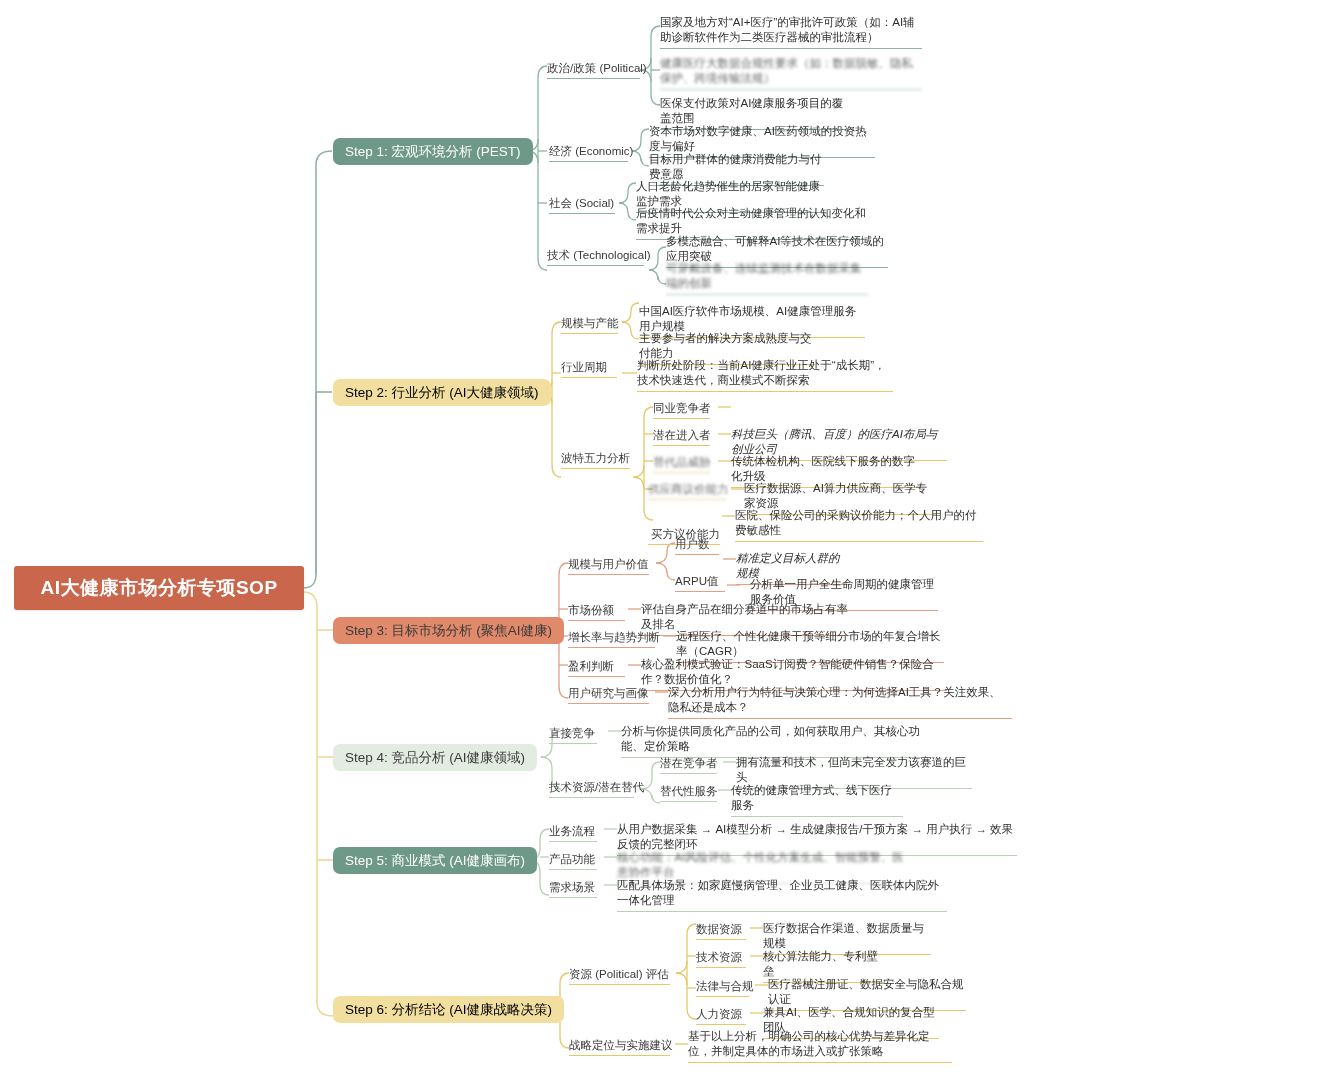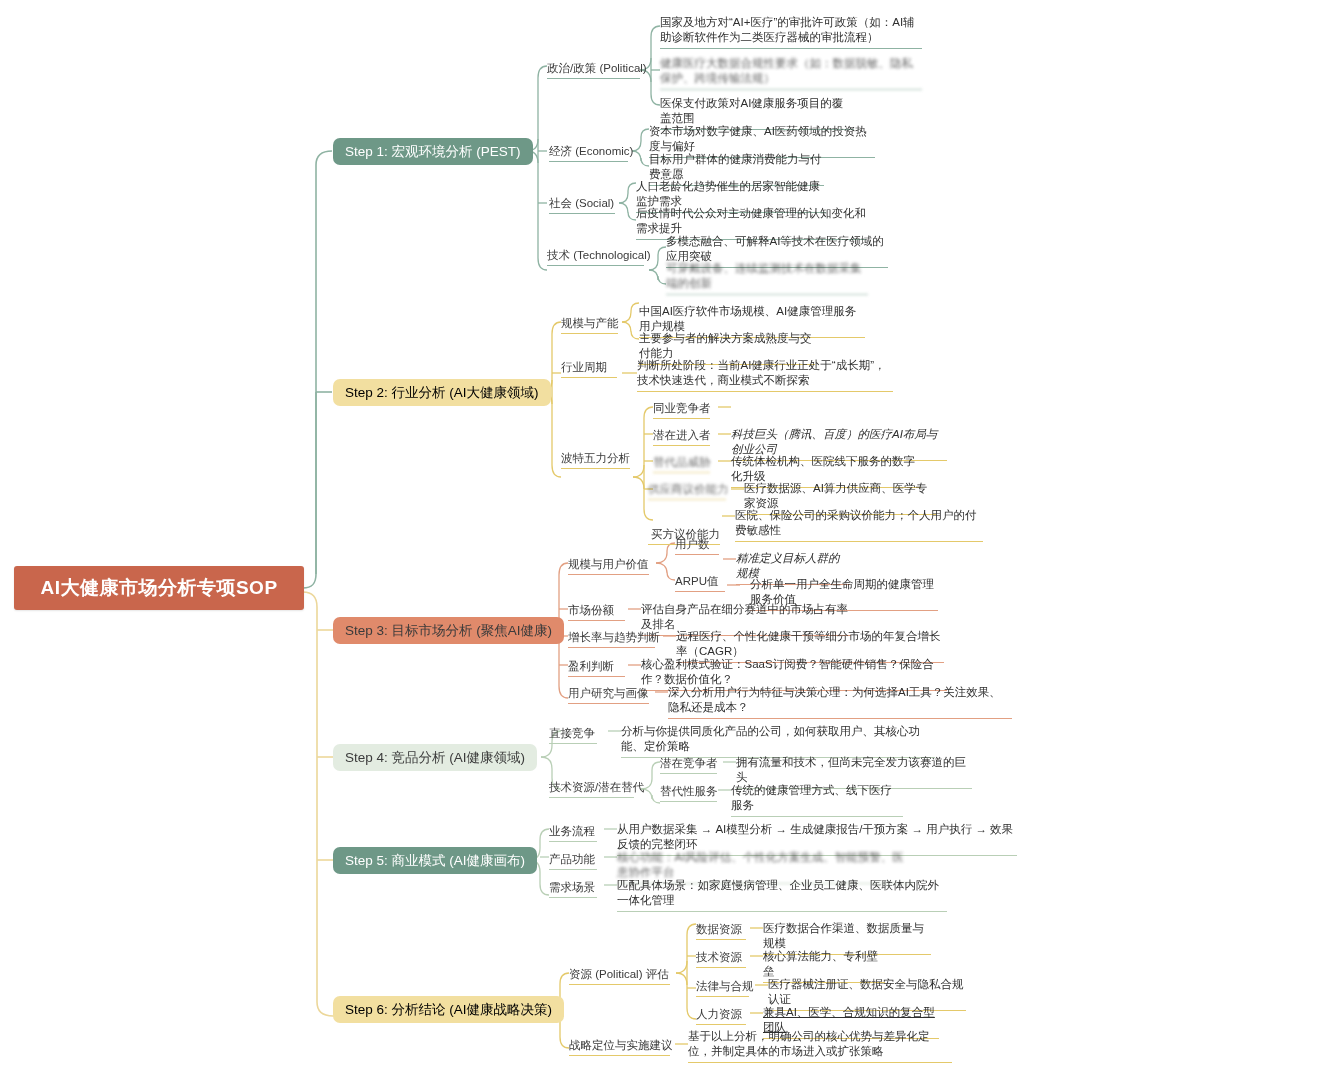--- a/index.html
+++ b/index.html
@@ -465,21 +465,21 @@
     <span class="rule r-yellow" style="width:53px;"></span>
   </div>
   <div class="leaf" style="left:768px;top:977px;width:198px;">
     <span class="txt">医疗器械注册证、数据安全与隐私合规认证</span>
     <span class="rule r-yellow" style="width:198px;"></span>
   </div>
   <div class="lbl" style="left:696px;top:1007px;">
     <span class="txt">人力资源</span>
     <span class="rule r-yellow" style="width:50px;"></span>
   </div>
-  <div class="leaf" style="left:763px;top:1005px;width:176px;text-decoration:underline;">
+  <div class="leaf" style="left:763px;top:1005px;width:176px;">
     <span class="txt">兼具AI、医学、合规知识的复合型团队</span>
     <span class="rule r-yellow" style="width:176px;"></span>
   </div>
 
   <div class="lbl" style="left:569px;top:1038px;">
     <span class="txt">战略定位与实施建议</span>
     <span class="rule r-yellow" style="width:101px;"></span>
   </div>
   <div class="leaf" style="left:688px;top:1029px;width:264px;">
     <span class="txt">基于以上分析，明确公司的核心优势与差异化定位，并制定具体的市场进入或扩张策略</span>

